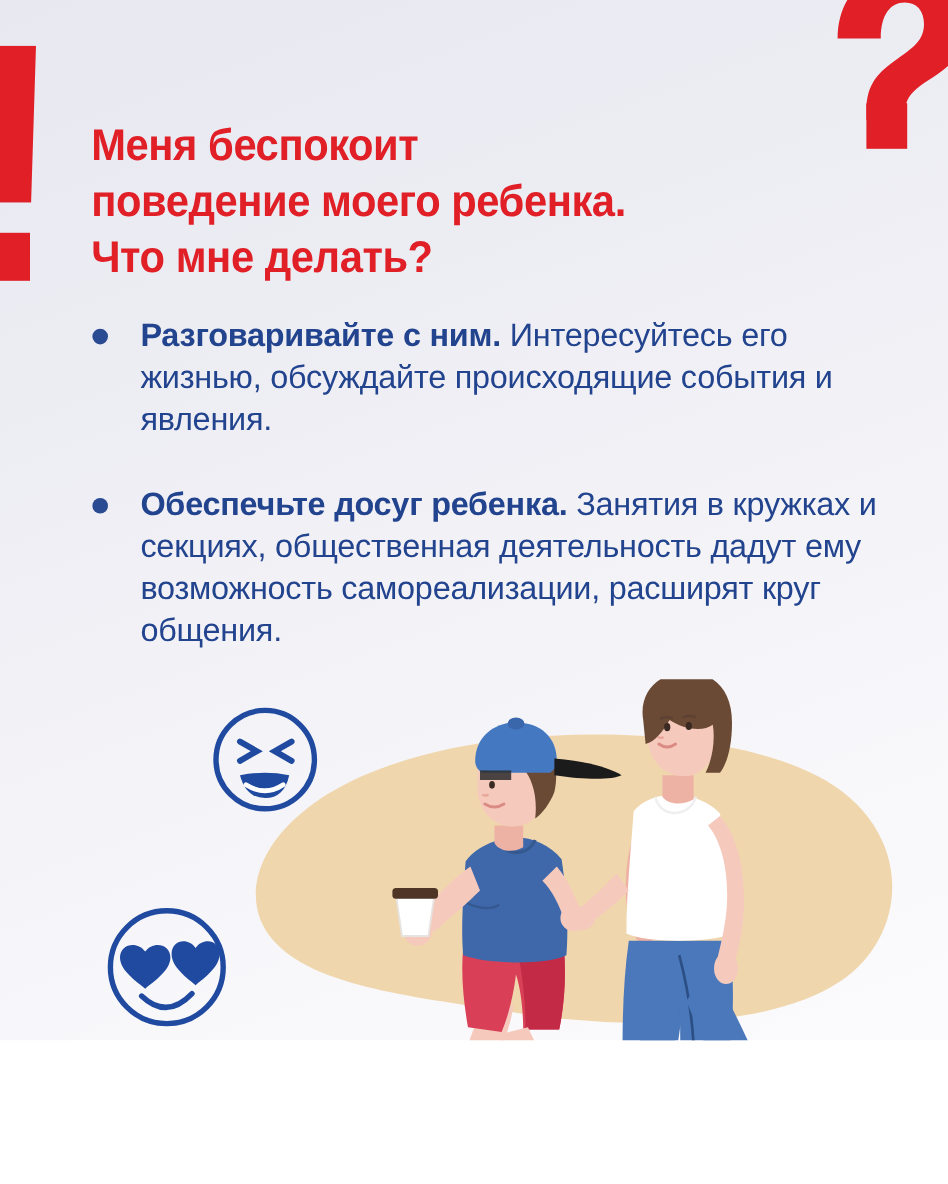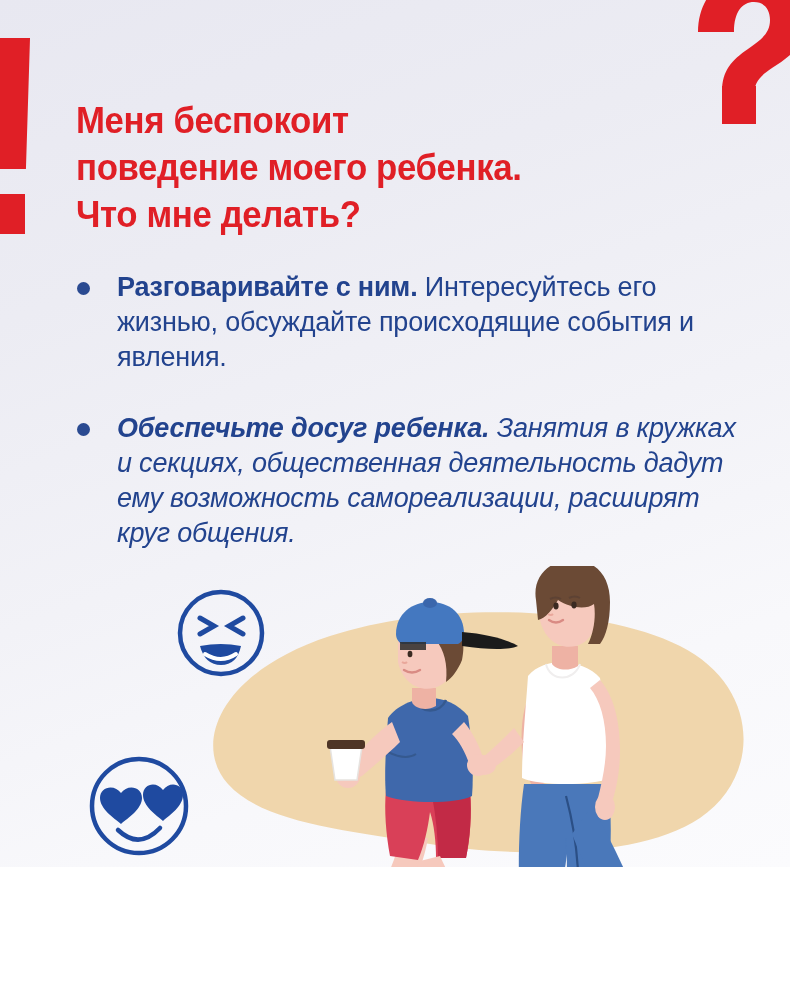--- a/index.html
+++ b/index.html
@@ -76,23 +76,22 @@
     top: 262px;
     width: 680px;
   }
   .bullet-item {
     position: relative;
     padding-left: 45px;
     color: #22438e;
     font-size: 27px;
     line-height: 35px;
     letter-spacing: -0.2px;
-    margin-top: 8px;
-  }
-  .bullet-item + .bullet-item { margin-top: 36px; font-style: italic; }
+  }
+  .bullet-item + .bullet-item { margin-top: 36px; }
   .bullet-dot {
     position: absolute;
     left: 5px;
     top: 12px;
     width: 13px;
     height: 13px;
     border-radius: 50%;
     background: #2a4a91;
   }
   .bullet-text { display: block; }

